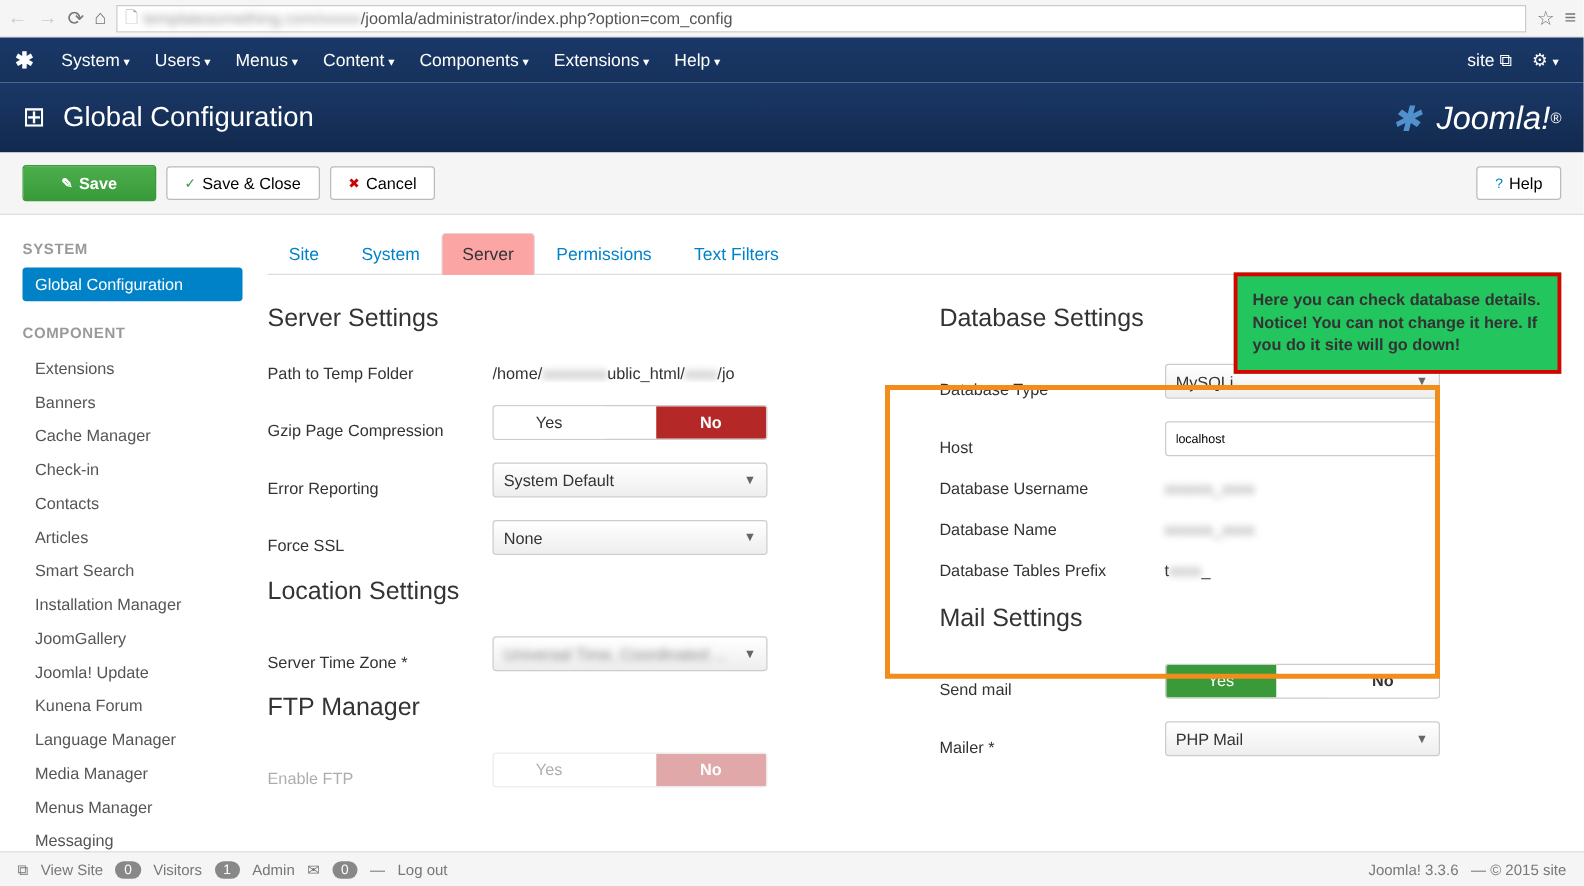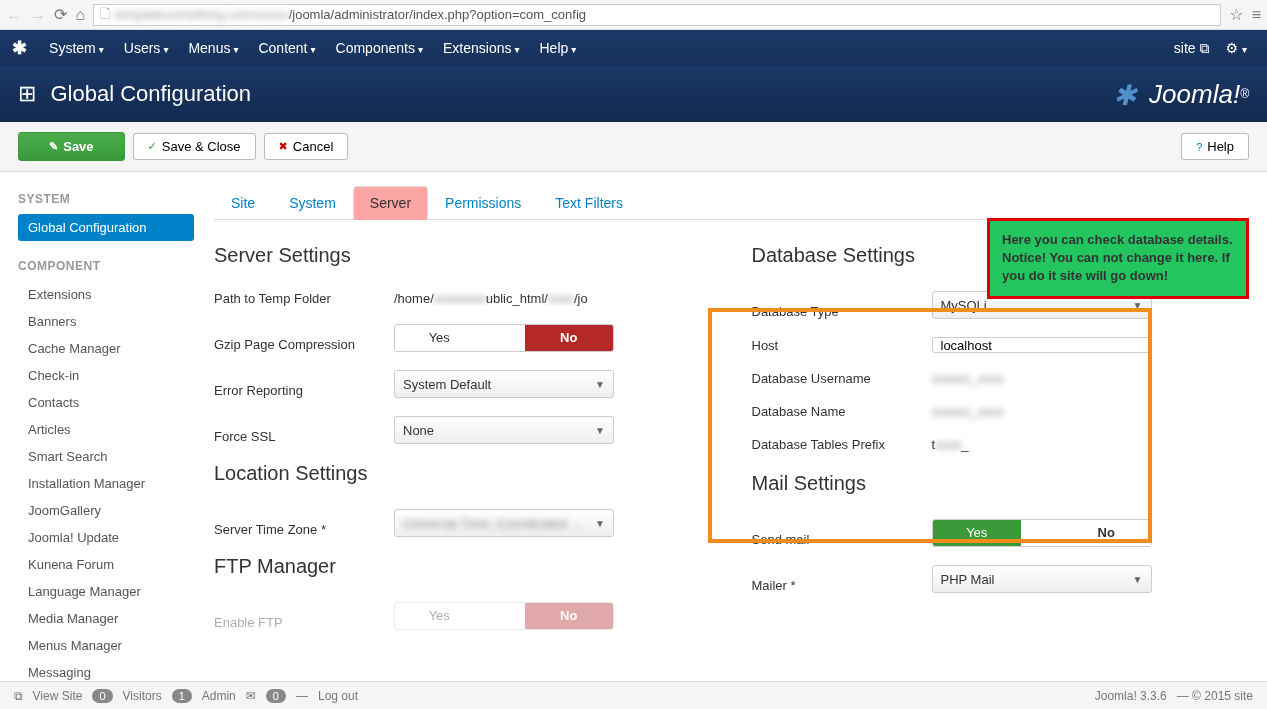--- a/index.html
+++ b/index.html
@@ -51,21 +51,21 @@
 .tab.active { color: #333; border-color: #ddd; background: #fca5a5; margin-bottom: -1px; }
 
 .cols { display: flex; gap: 40px; position: relative; }
 .col { flex: 1; }
 .col h3 { font-size: 20px; font-weight: normal; margin-bottom: 24px; margin-top: 6px; }
 
 .field { display: flex; align-items: flex-end; margin-bottom: 18px; }
 .field label { width: 180px; font-size: 13px; color: #333; }
 .field .control { flex: 1; max-width: 220px; }
 
-input.text { width: 100%; height: 16px; border: 1px solid #ccc; border-radius: 3px; padding: 0 8px; font-size: 13px; }
+input.text { width: 100%; height: 28px; border: 1px solid #ccc; border-radius: 3px; padding: 0 8px; font-size: 10px; }
 .select { width: 100%; height: 28px; border: 1px solid #ccc; border-radius: 3px; background: linear-gradient(#fff,#eee); padding: 0 8px; font-size: 13px; display: flex; align-items: center; justify-content: space-between; cursor: pointer; }
 .select .caret-d { color: #666; font-size: 10px; }
 
 .yn-toggle { display: flex; width: 220px; height: 28px; border-radius: 3px; overflow: hidden; border: 1px solid #ccc; gap: 41px; }
 .yn-toggle div { flex: 1; text-align: center; line-height: 26px; font-size: 13px; cursor: pointer; }
 .yn-toggle .yes { background: #fff; }
 .yn-toggle .no { background: #fff; font-weight: bold; }
 .yn-toggle.sel-no .no { background: #b42828; color: #fff; }
 .yn-toggle.sel-yes .yes { background: #3a9a3a; color: #fff; }
 

